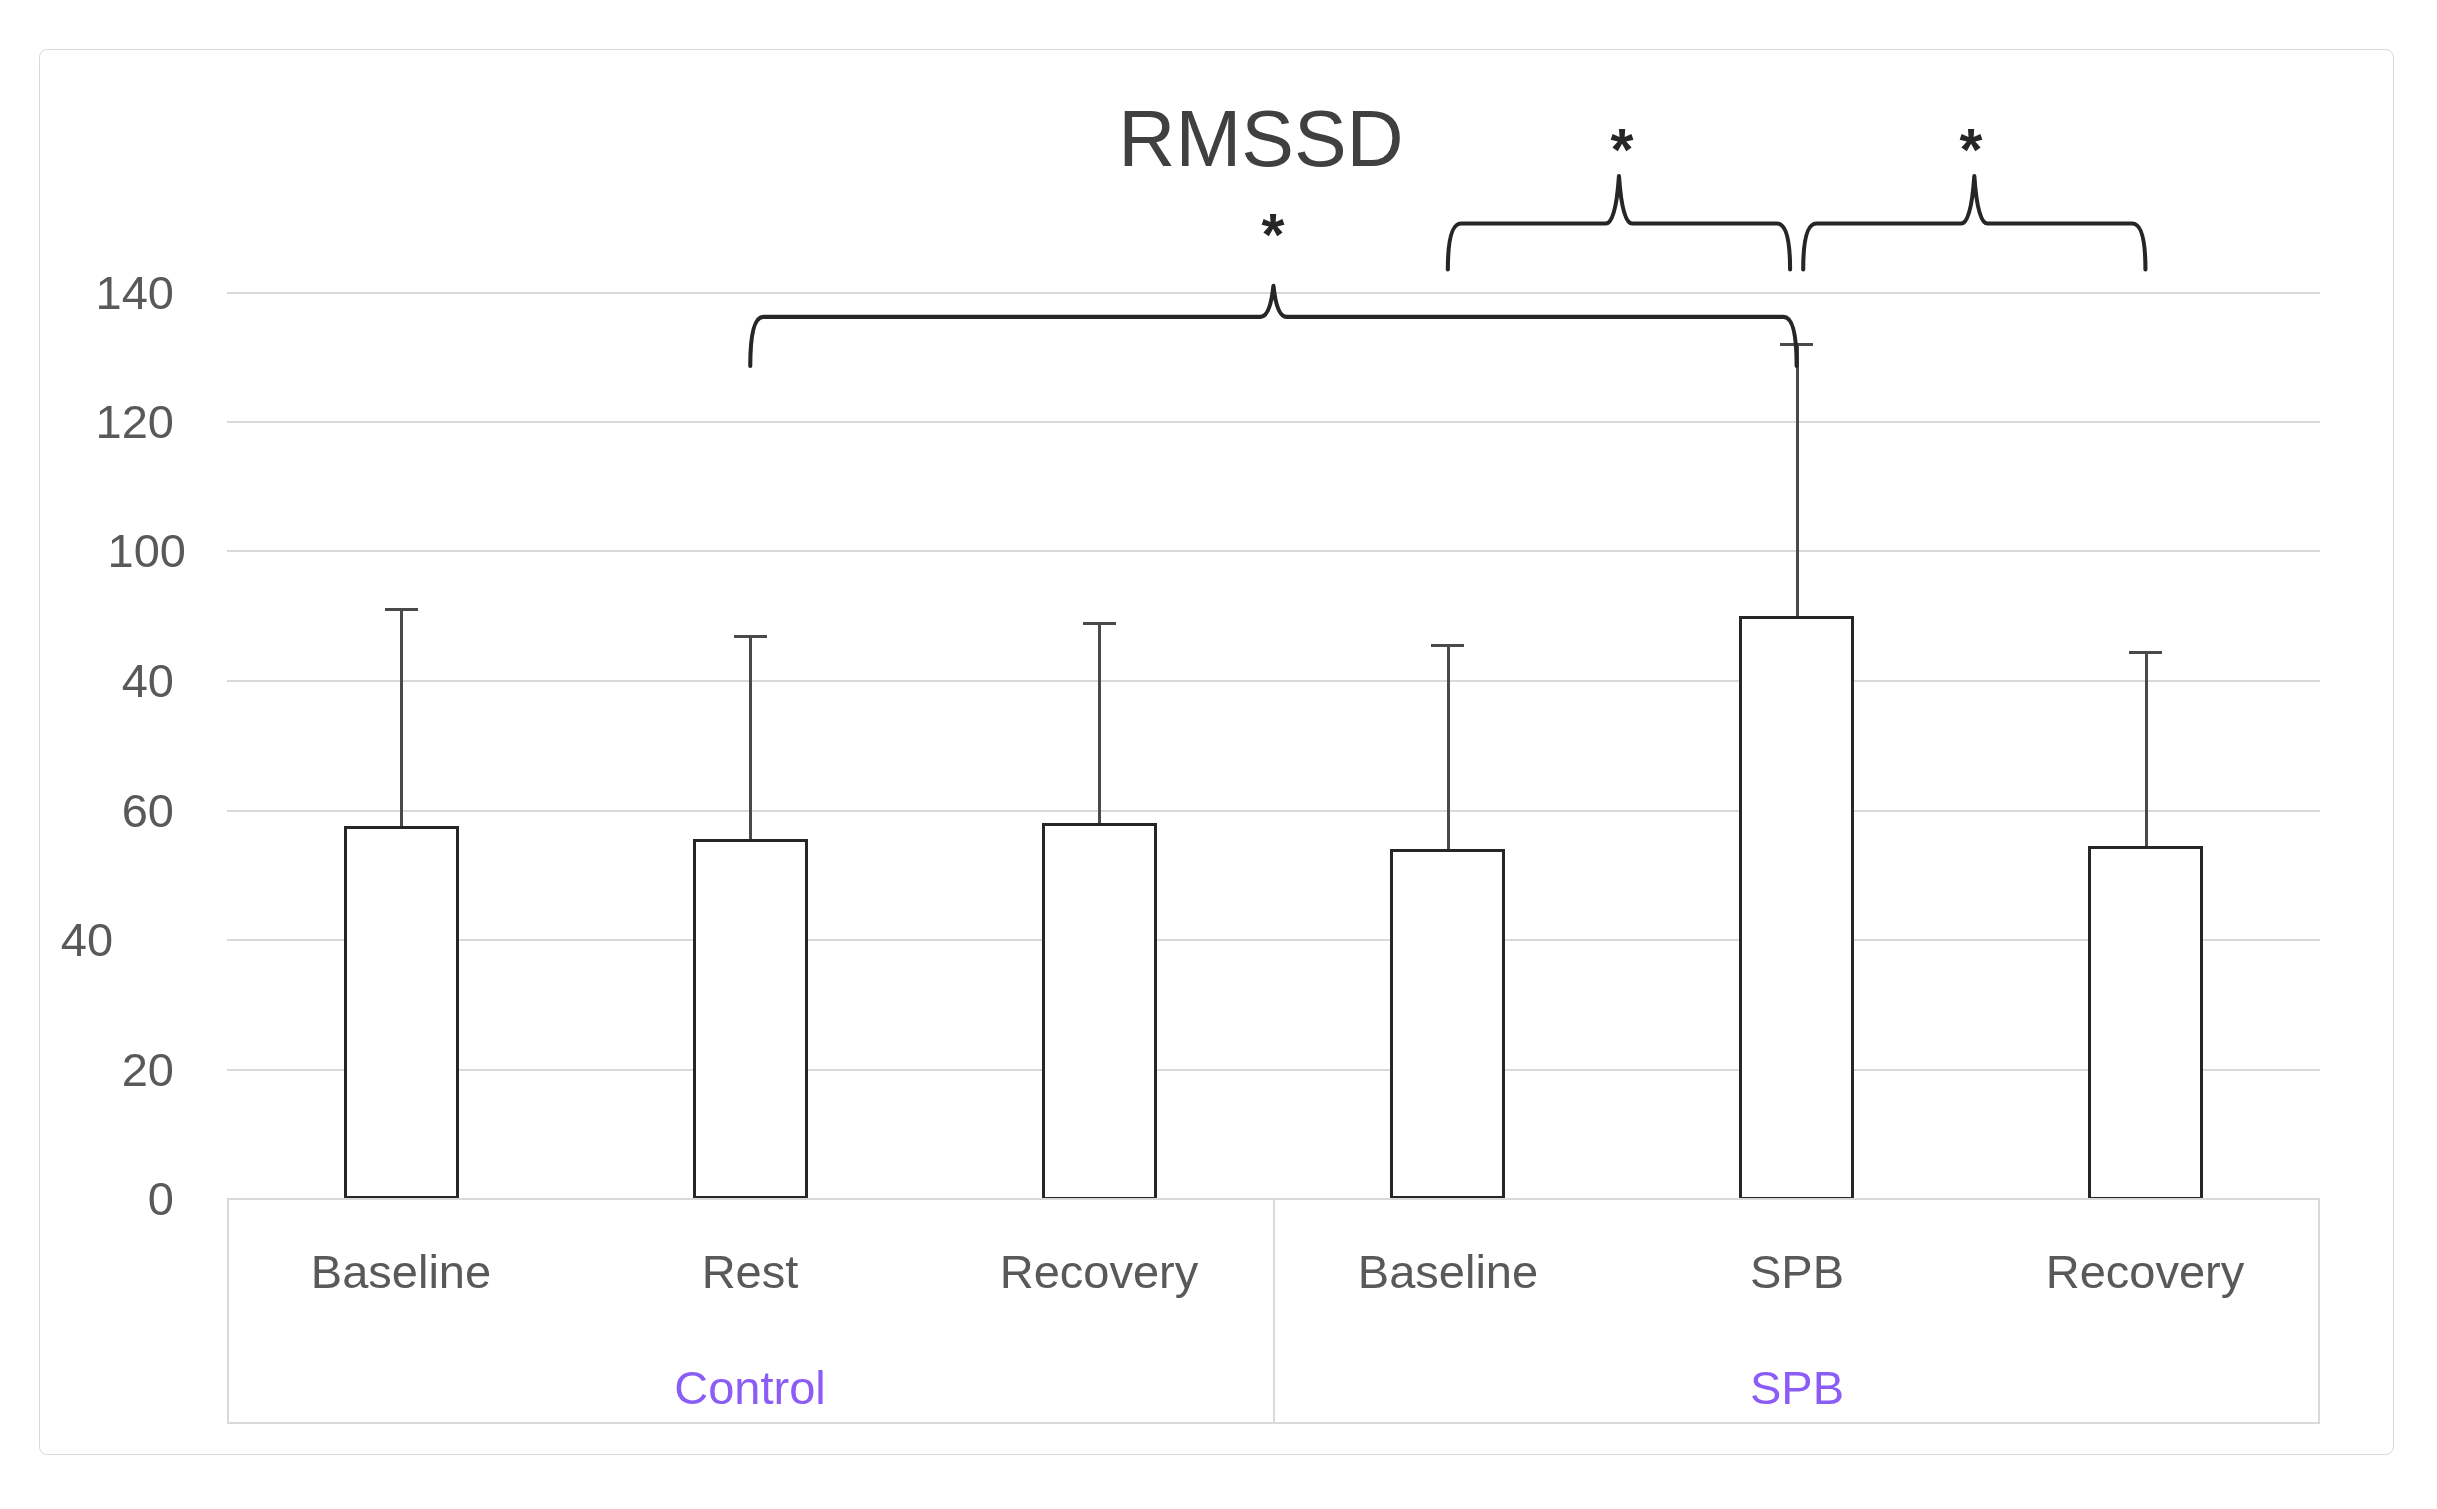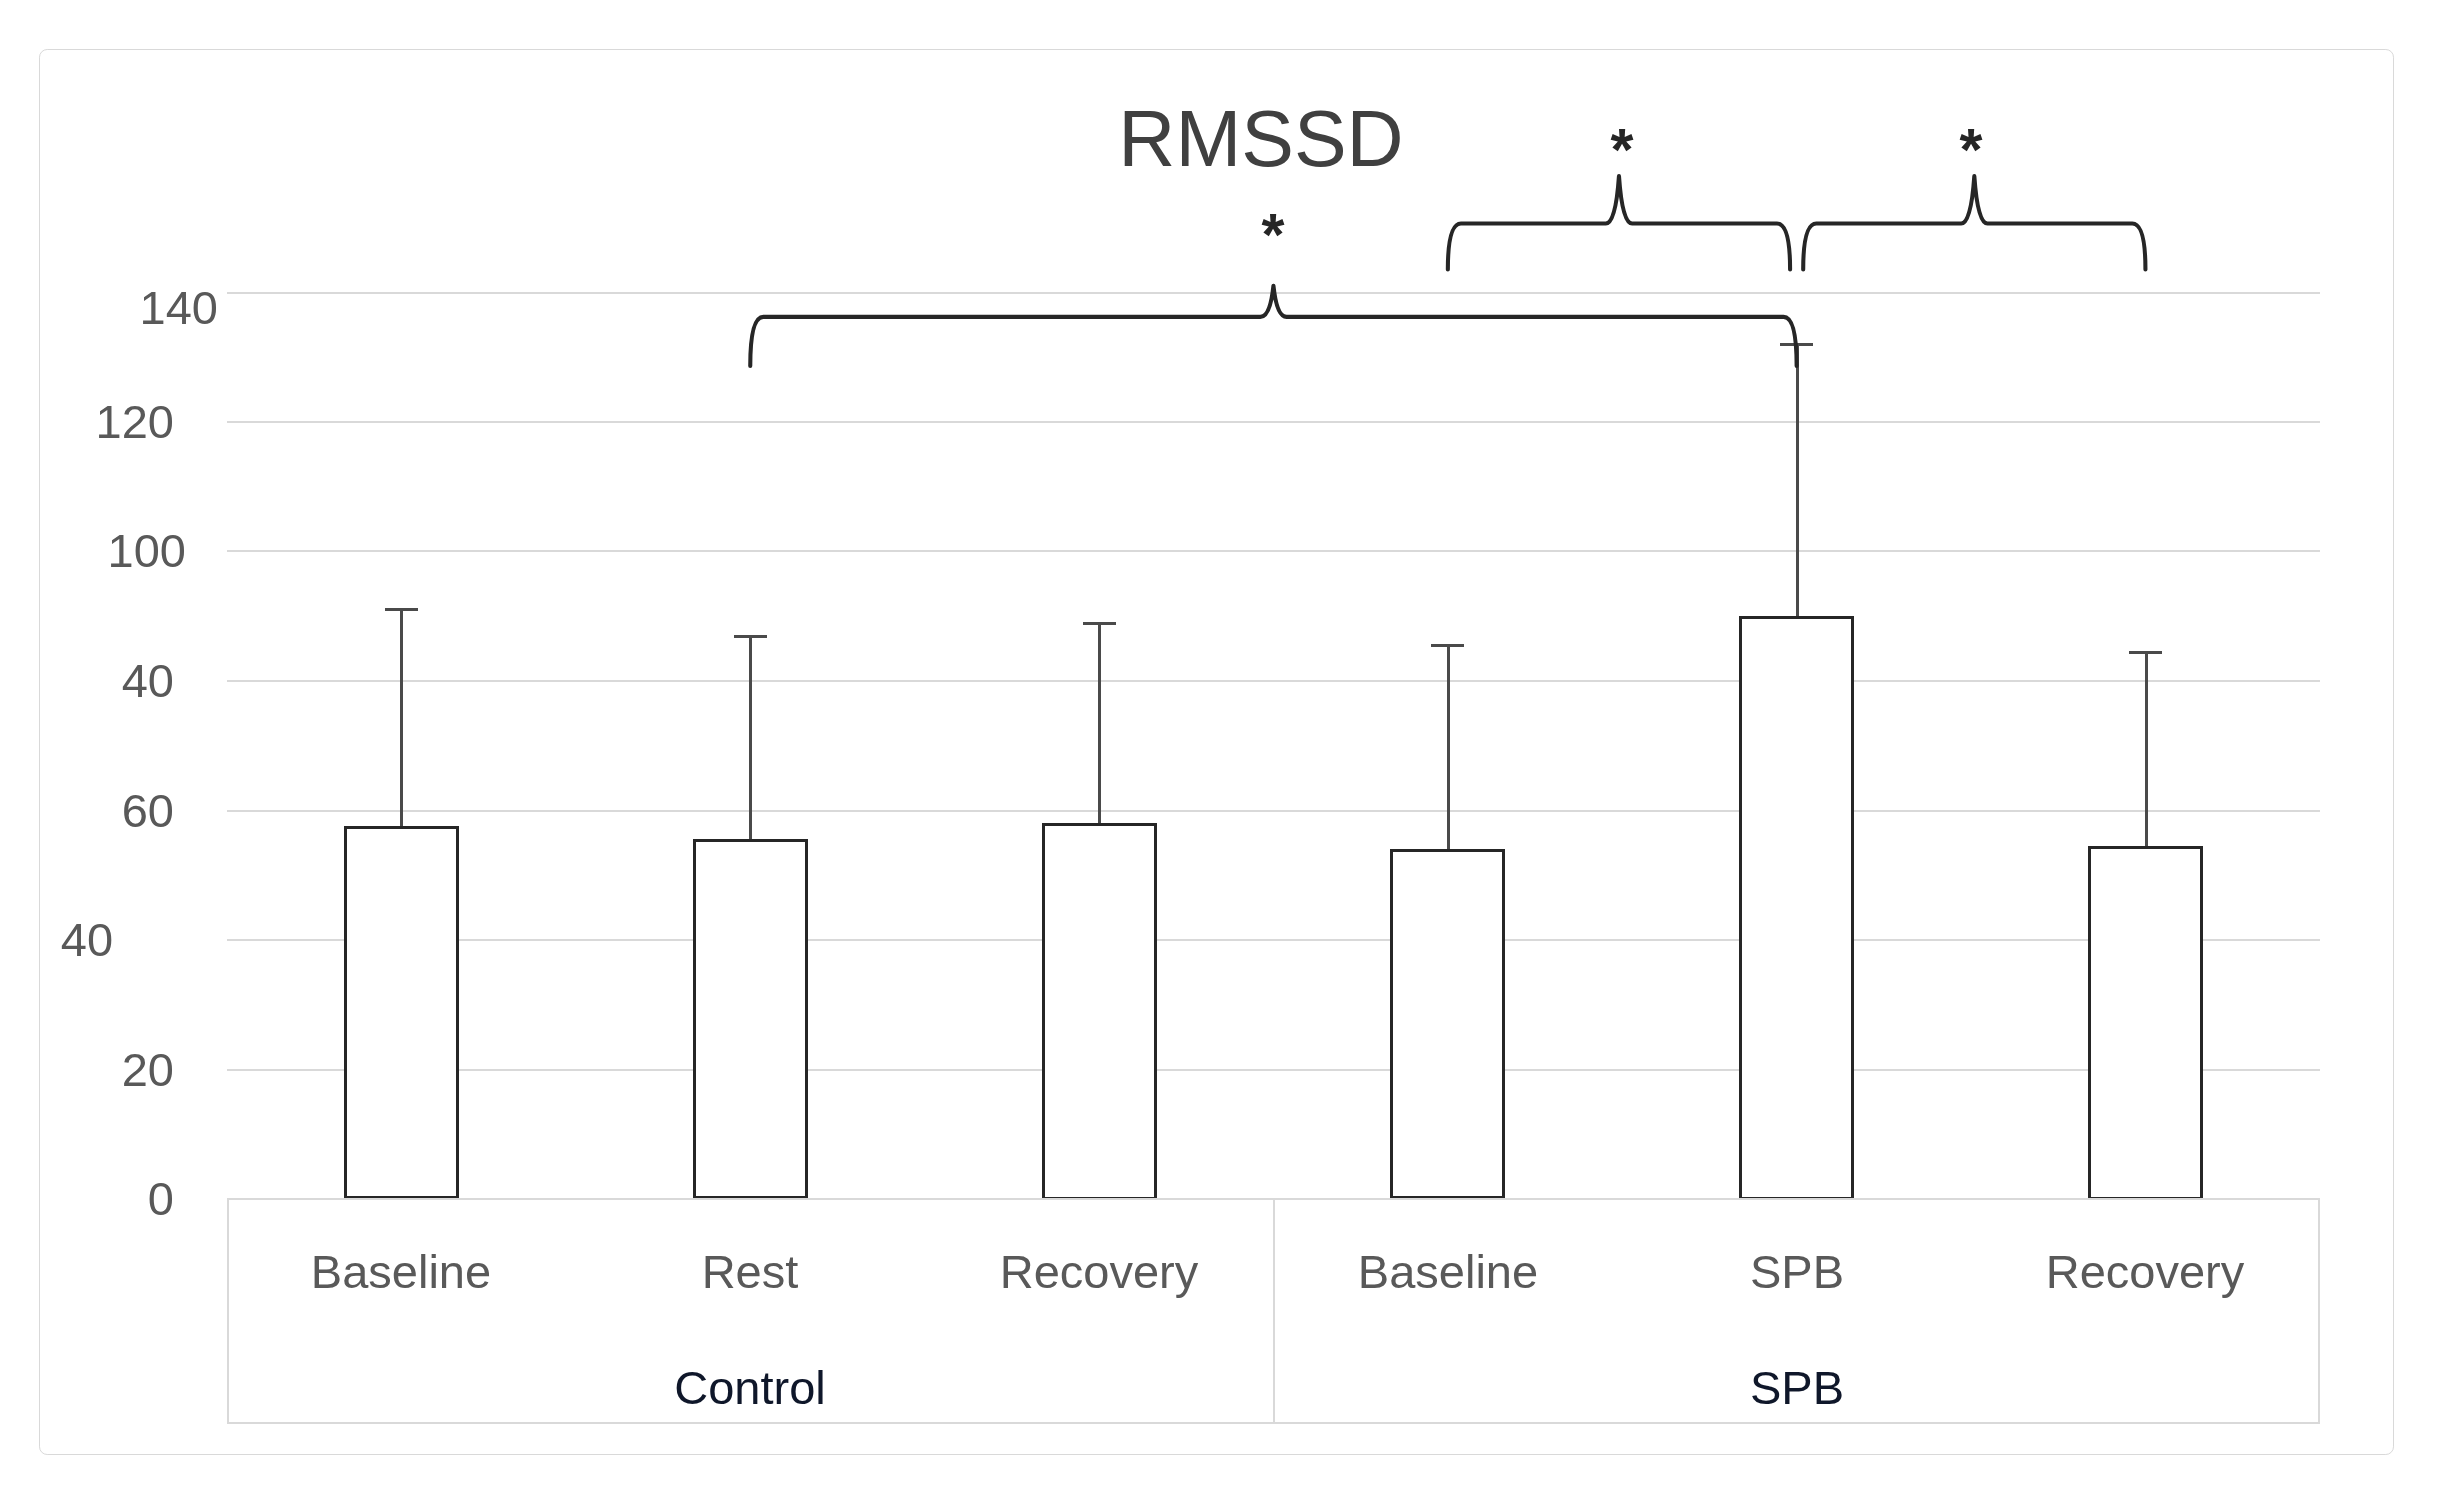--- a/index.html
+++ b/index.html
@@ -26,21 +26,21 @@
     border:3.3px solid #262626;width:115px;
   }
   .whisker{position:absolute;width:2.5px;background:#4a4a4a;}
   .whisker-cap{position:absolute;width:33px;height:2.5px;background:#4a4a4a;}
   .catlabel{
     position:absolute;transform:translate(-50%,0);top:1248px;
     font-size:47px;line-height:47px;color:#595959;white-space:nowrap;
   }
   .grouplabel{
     position:absolute;transform:translate(-50%,0);top:1364px;
-    font-size:47px;line-height:47px;color:#0f172a;white-space:nowrap;
+    font-size:47px;line-height:47px;color:#8b5cf6;white-space:nowrap;
   }
   .ast{
     position:absolute;transform:translate(-50%,0);
     font-size:59px;line-height:59px;font-weight:bold;color:#262626;
   }
   .ast-a{left:1273px;top:206px;}
   .ast-b{left:1622px;top:121px;}
   .ast-c{left:1971px;top:121px;}
   svg.overlay{position:absolute;left:0;top:0;}
 </style>
@@ -54,21 +54,21 @@
   <div class="chart-title">RMSSD</div>
 
   <div>
     <div class="ytick" style="top: 1175px;">0</div>
     <div class="ytick" style="top: 1046px;">20</div>
     <div class="ytick" style="top: 916px; text-align: center;">40</div>
     <div class="ytick" style="top: 787px;">60</div>
     <div class="ytick" style="top: 657px;">40</div>
     <div class="ytick" style="top: 527px; padding-left: 12px;">100</div>
     <div class="ytick" style="top: 398px;">120</div>
-    <div class="ytick" style="top: 284px; padding-left: 44px;">140</div>
+    <div class="ytick" style="top: 269px;">140</div>
   </div>
 
   <div id="gridlines">
       <div class="gridline" style="top: 1069px;"></div>
       <div class="gridline" style="top: 939px;"></div>
       <div class="gridline" style="top: 810px;"></div>
       <div class="gridline" style="top: 680px;"></div>
       <div class="gridline" style="top: 550px;"></div>
       <div class="gridline" style="top: 421px;"></div>
       <div class="gridline" style="top: 292px;"></div>

